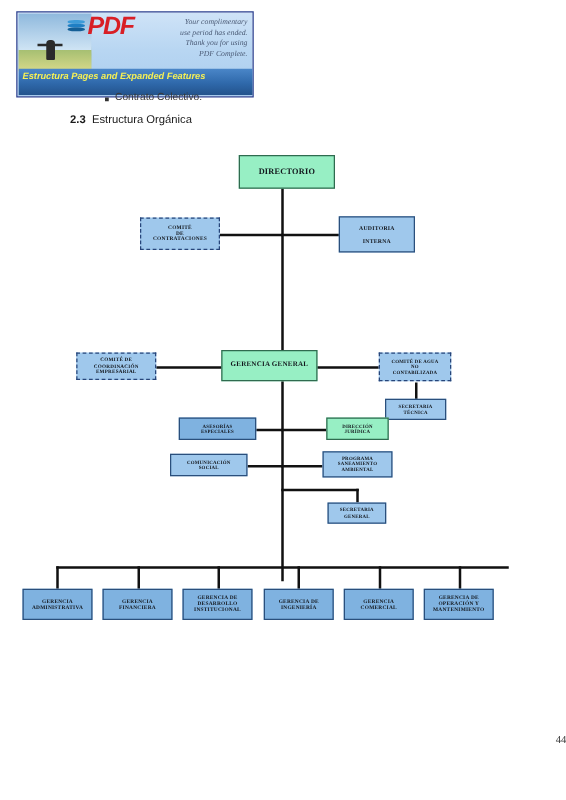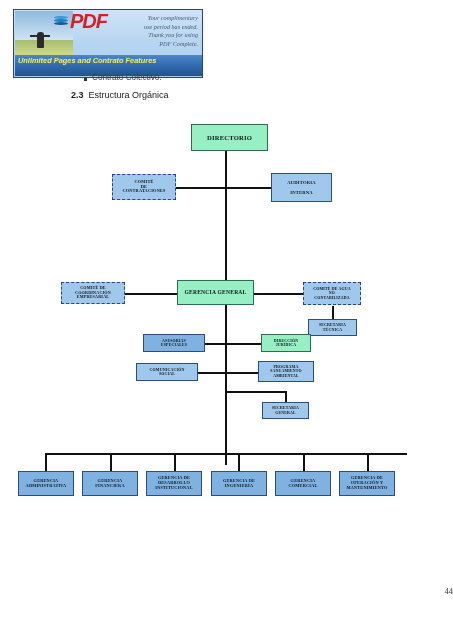--- a/index.html
+++ b/index.html
@@ -79,21 +79,21 @@
   
   .bullet-line{
     position:absolute;left:92px;top:73px;
     font-family:"Liberation Sans", sans-serif;
     font-size:8.2px;color:#3a3a3a;white-space:nowrap;
   }
   .bullet-dot{
     position:absolute;left:84px;top:78px;width:3px;height:3px;background:#333;
   }
   .section-heading{
-    position:absolute;left:71px;top:90px;
+    position:absolute;left:56px;top:90px;
     font-family:"Liberation Sans", sans-serif;
     font-size:9px;color:#1a1a1a;white-space:nowrap;
   }
   .section-heading b{font-weight:bold;}
   .page-number{
     position:absolute;left:0;top:586px;width:453px;text-align:right;
     font-family:"Liberation Serif", serif;font-size:8.5px;color:#3b3b3b;
   }
 
   
@@ -137,21 +137,21 @@
       </div>
       <div class="pdf-word">PDF</div>
     </div>
     <div class="banner-msg">
       <div>Your complimentary</div>
       <div>use period has ended.</div>
       <div>Thank you for using</div>
       <div>PDF Complete.</div>
     </div>
     <div class="banner-cta">
-      <span class="l2">Unlimited Pages and Contrato Features</span>
+      <span class="l2">Estructura Pages and Expanded Features</span>
     </div>
   </div>
 
   <div class="bullet-dot"></div>
   <div class="bullet-line">Contrato  Colectivo.</div>
 
   <div class="section-heading">
     <b>2.3</b>&nbsp;
     <span>Estructura  Orgánica</span>
   </div>

